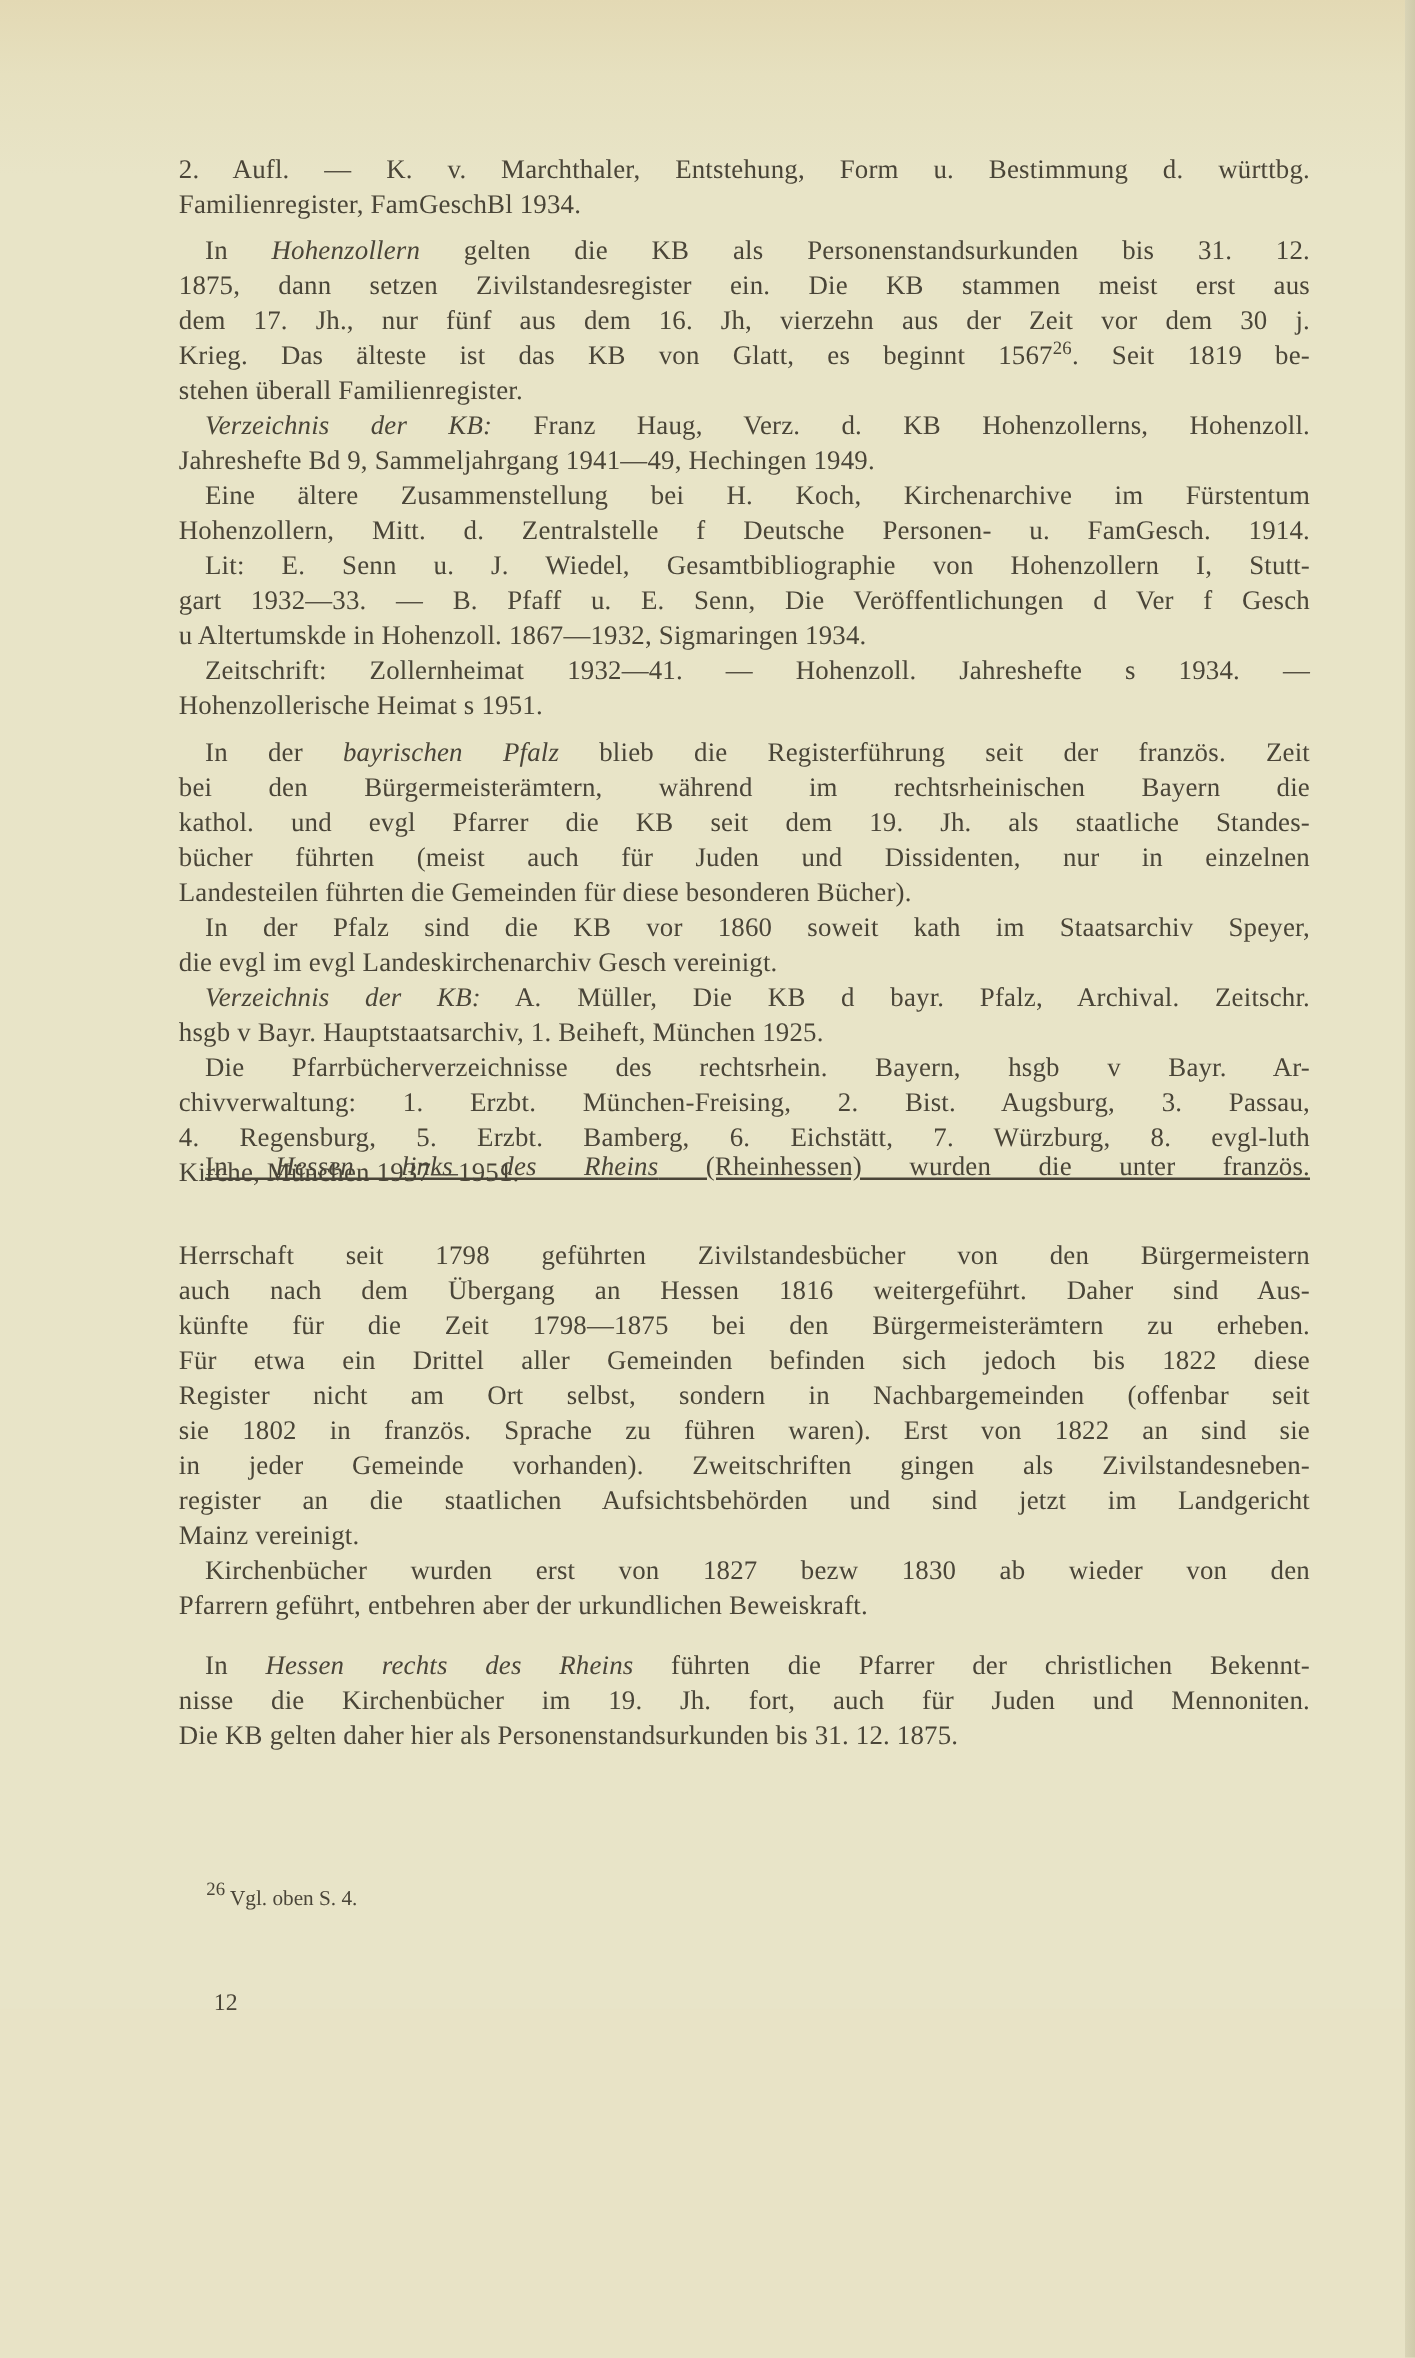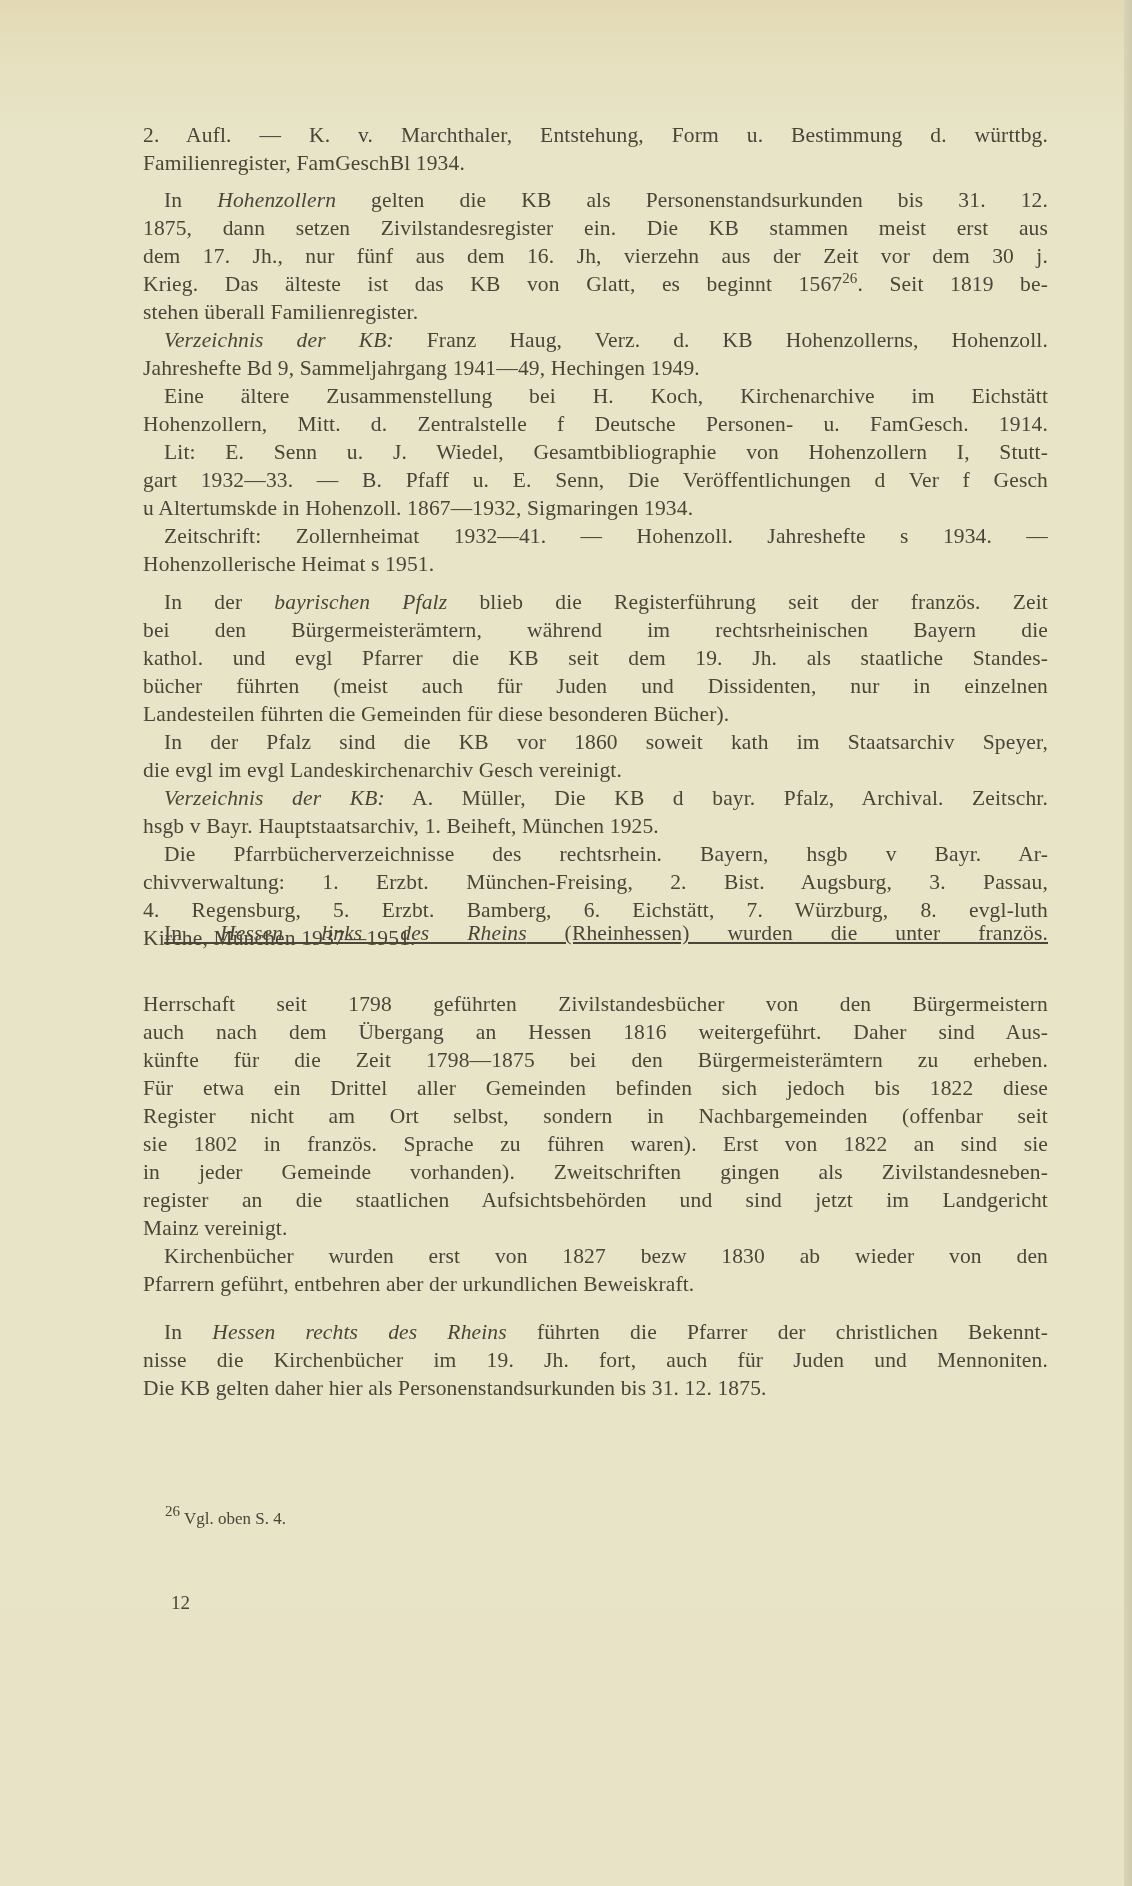--- a/index.html
+++ b/index.html
@@ -44,21 +44,21 @@
   <div id="body-text">
       <div class="line" style="top: 122px;"><span>2. Aufl. — K. v. Marchthaler, Entstehung, Form u. Bestimmung d. württbg.</span></div>
       <div class="line last" style="top: 150px;"><span>Familienregister, FamGeschBl 1934.</span></div>
       <div class="line indent" style="top: 187px;"><span>In </span><i>Hohenzollern</i><span> gelten die KB als Personenstandsurkunden bis 31. 12.</span></div>
       <div class="line" style="top: 215px;"><span>1875, dann setzen Zivilstandesregister ein. Die KB stammen meist erst aus</span></div>
       <div class="line" style="top: 243px;"><span>dem 17. Jh., nur fünf aus dem 16. Jh, vierzehn aus der Zeit vor dem 30 j.</span></div>
       <div class="line" style="top: 271px;"><span>Krieg. Das älteste ist das KB von Glatt, es beginnt 1567</span><sup>26</sup><span>. Seit 1819 be-</span></div>
       <div class="line last" style="top: 299px;"><span>stehen überall Familienregister.</span></div>
       <div class="line indent" style="top: 327px;"><i>Verzeichnis der KB:</i><span> Franz Haug, Verz. d. KB Hohenzollerns, Hohenzoll.</span></div>
       <div class="line last" style="top: 355px;"><span>Jahreshefte Bd 9, Sammeljahrgang 1941—49, Hechingen 1949.</span></div>
-      <div class="line indent" style="top: 383px;"><span>Eine ältere Zusammenstellung bei H. Koch, Kirchenarchive im Eichstätt</span></div>
+      <div class="line indent" style="top: 383px;"><span>Eine ältere Zusammenstellung bei H. Koch, Kirchenarchive im Fürstentum</span></div>
       <div class="line" style="top: 411px;"><span>Hohenzollern, Mitt. d. Zentralstelle f Deutsche Personen- u. FamGesch. 1914.</span></div>
       <div class="line indent" style="top: 439px;"><span>Lit: E. Senn u. J. Wiedel, Gesamtbibliographie von Hohenzollern I, Stutt-</span></div>
       <div class="line" style="top: 467px;"><span>gart 1932—33. — B. Pfaff u. E. Senn, Die Veröffentlichungen d Ver f Gesch</span></div>
       <div class="line last" style="top: 495px;"><span>u Altertumskde in Hohenzoll. 1867—1932, Sigmaringen 1934.</span></div>
       <div class="line indent" style="top: 523px;"><span>Zeitschrift: Zollernheimat 1932—41. — Hohenzoll. Jahreshefte s 1934. —</span></div>
       <div class="line last" style="top: 551px;"><span>Hohenzollerische Heimat s 1951.</span></div>
       <div class="line indent" style="top: 589px;"><span>In der </span><i>bayrischen Pfalz</i><span> blieb die Registerführung seit der französ. Zeit</span></div>
       <div class="line" style="top: 617px;"><span>bei den Bürgermeisterämtern, während im rechtsrheinischen Bayern die</span></div>
       <div class="line" style="top: 645px;"><span>kathol. und evgl Pfarrer die KB seit dem 19. Jh. als staatliche Standes-</span></div>
       <div class="line" style="top: 673px;"><span>bücher führten (meist auch für Juden und Dissidenten, nur in einzelnen</span></div>

